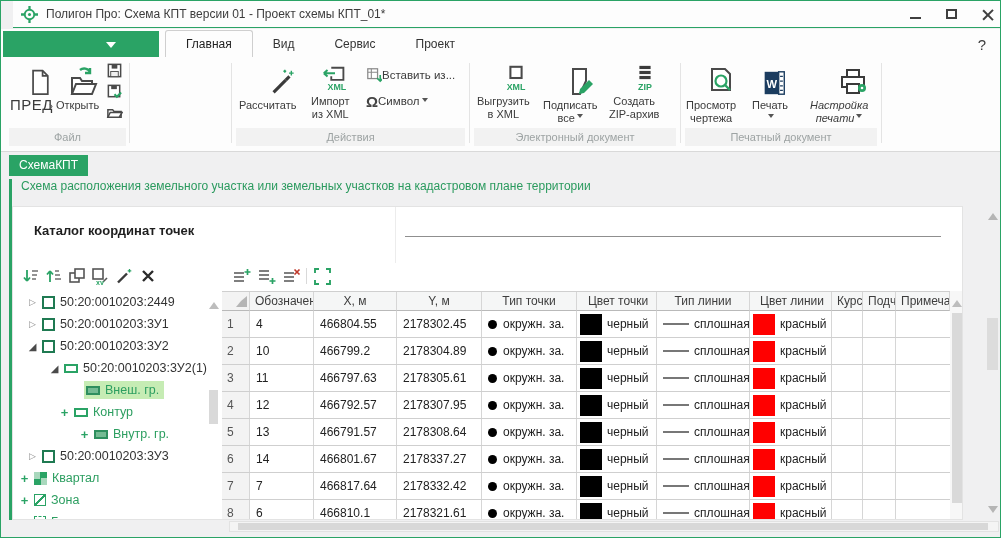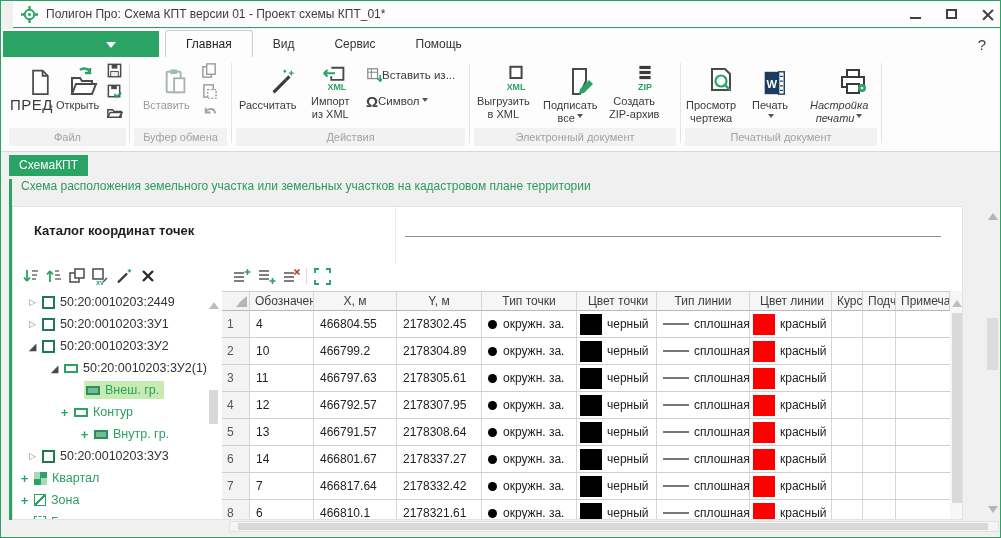--- a/index.html
+++ b/index.html
@@ -301,21 +301,21 @@
     </div>
   </div>
 
   <div class="tabrow">
     <div class="appmenu-btn">
       <div class="caret-down"></div>
     </div>
     <div class="tab active">Главная</div>
     <div class="tab">Вид</div>
     <div class="tab">Сервис</div>
-    <div class="tab">Помощь</div>
+    <div class="tab">Проект</div>
     <div class="help-q">?</div>
   </div>
 
   <div class="ribbon">
 
     <div class="rgroup" style="left:6px; width:121px;">
       <div class="rbtn" style="left:0px;">
         <span class="ic">
             <svg width="26" height="30">
               <use href="#i-doc"></use>
@@ -346,48 +346,20 @@
         <div class="sbtn">
             <svg width="17" height="17">
               <use href="#i-save-all"></use>
             </svg>
           </div>
       </div>
       <div class="rgroup-label">Файл</div>
     </div>
     <div class="rsep" style="left:128px;"></div>
 
-    <div class="rgroup" style="left:131px; width:97px;">
-      <div class="rbtn disabled" style="left:8px;">
-        <span class="ic">
-            <svg width="28" height="30">
-              <use href="#i-paste"></use>
-            </svg>
-          </span>
-        <span class="rlabel">Вставить</span>
-      </div>
-      <div class="smallcol" style="left:68px; top:2px;">
-        <div class="sbtn">
-            <svg width="17" height="17">
-              <use href="#i-copy"></use>
-            </svg>
-          </div>
-        <div class="sbtn">
-            <svg width="17" height="17">
-              <use href="#i-paste-special"></use>
-            </svg>
-          </div>
-        <div class="sbtn">
-            <svg width="17" height="17">
-              <use href="#i-undo"></use>
-            </svg>
-          </div>
-      </div>
-      <div class="rgroup-label">Буфер обмена</div>
-    </div>
     <div class="rsep" style="left:230px;"></div>
 
     <div class="rgroup" style="left:233px; width:233px;">
       <div class="rbtn" style="left:2px;">
         <span class="ic">
             <svg width="28" height="30">
               <use href="#i-wand"></use>
             </svg>
           </span>
         <span class="rlabel">Рассчитать</span>

